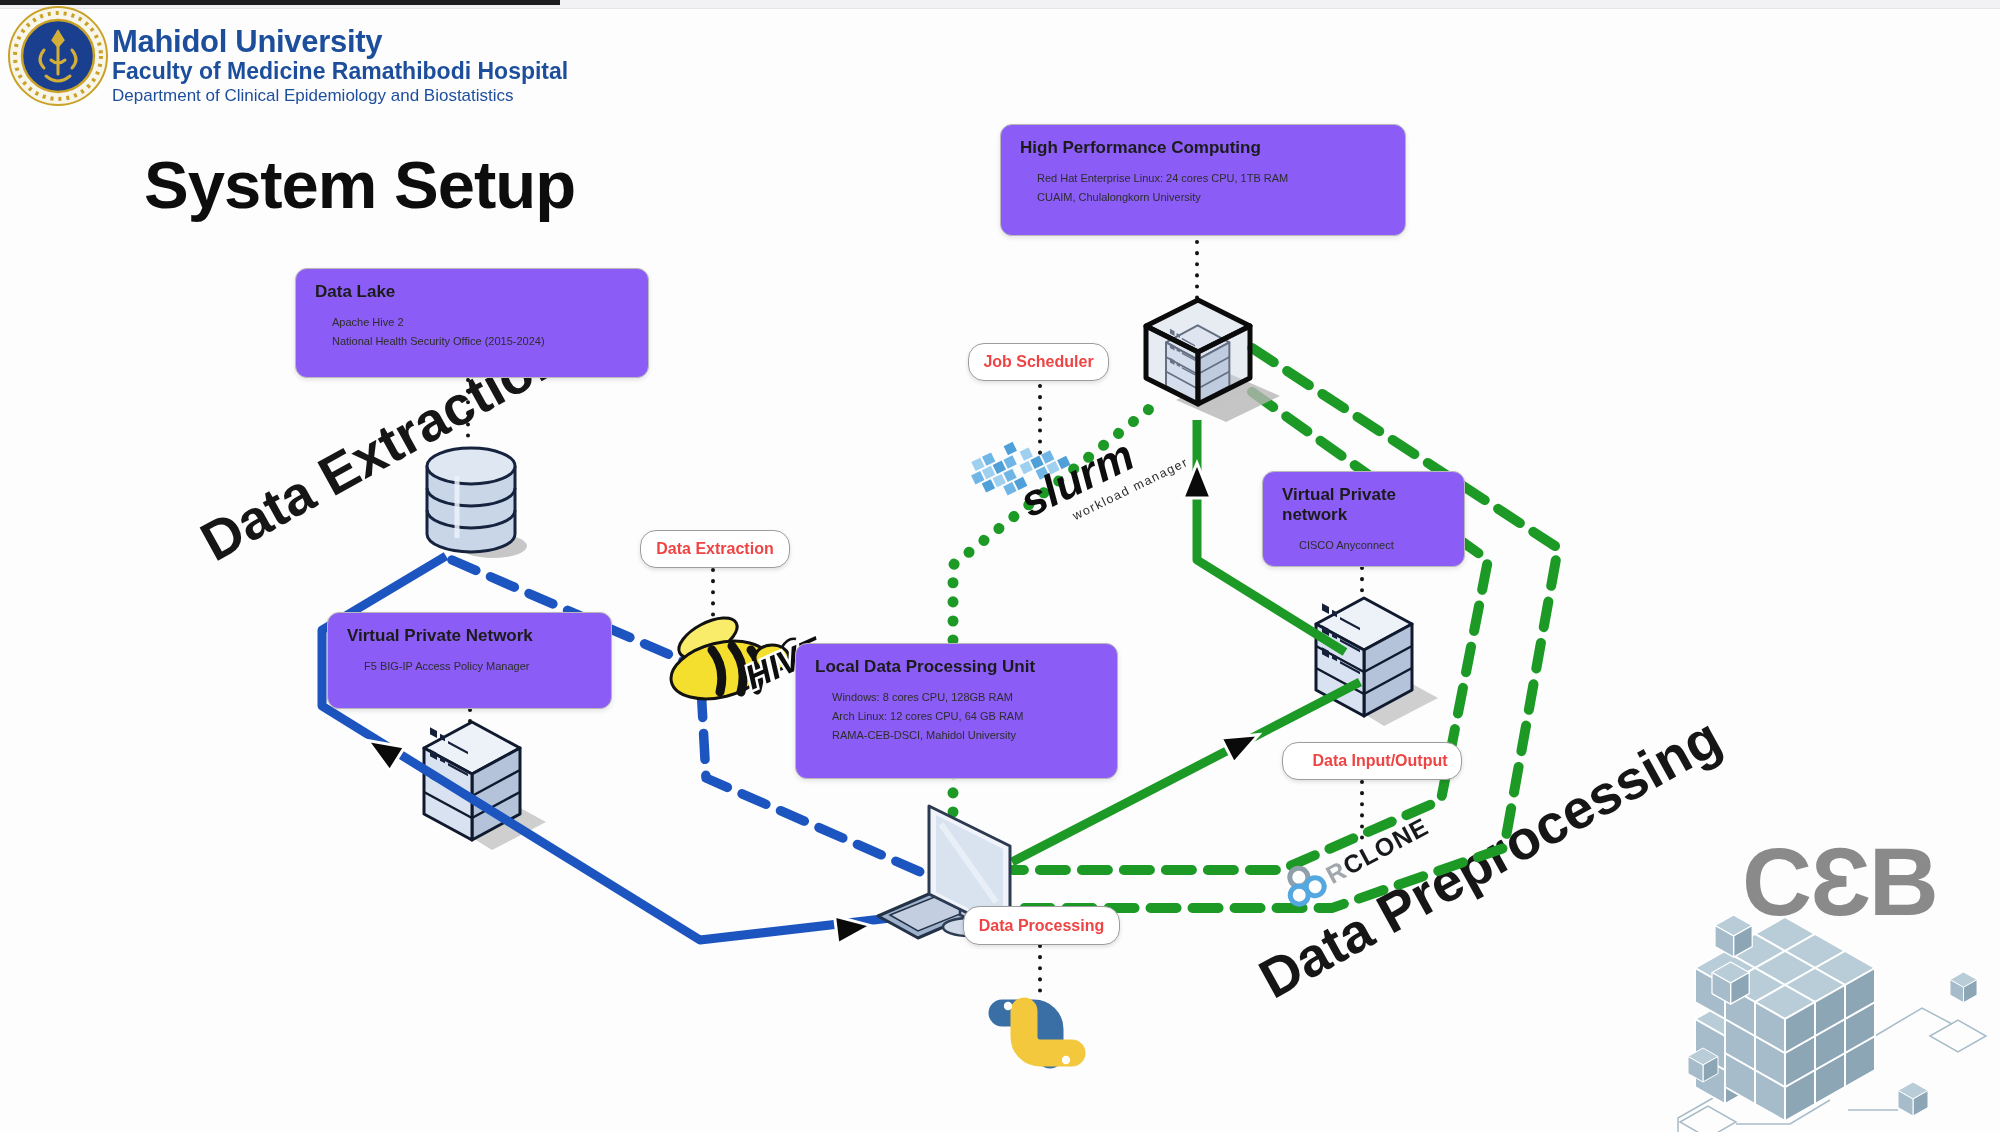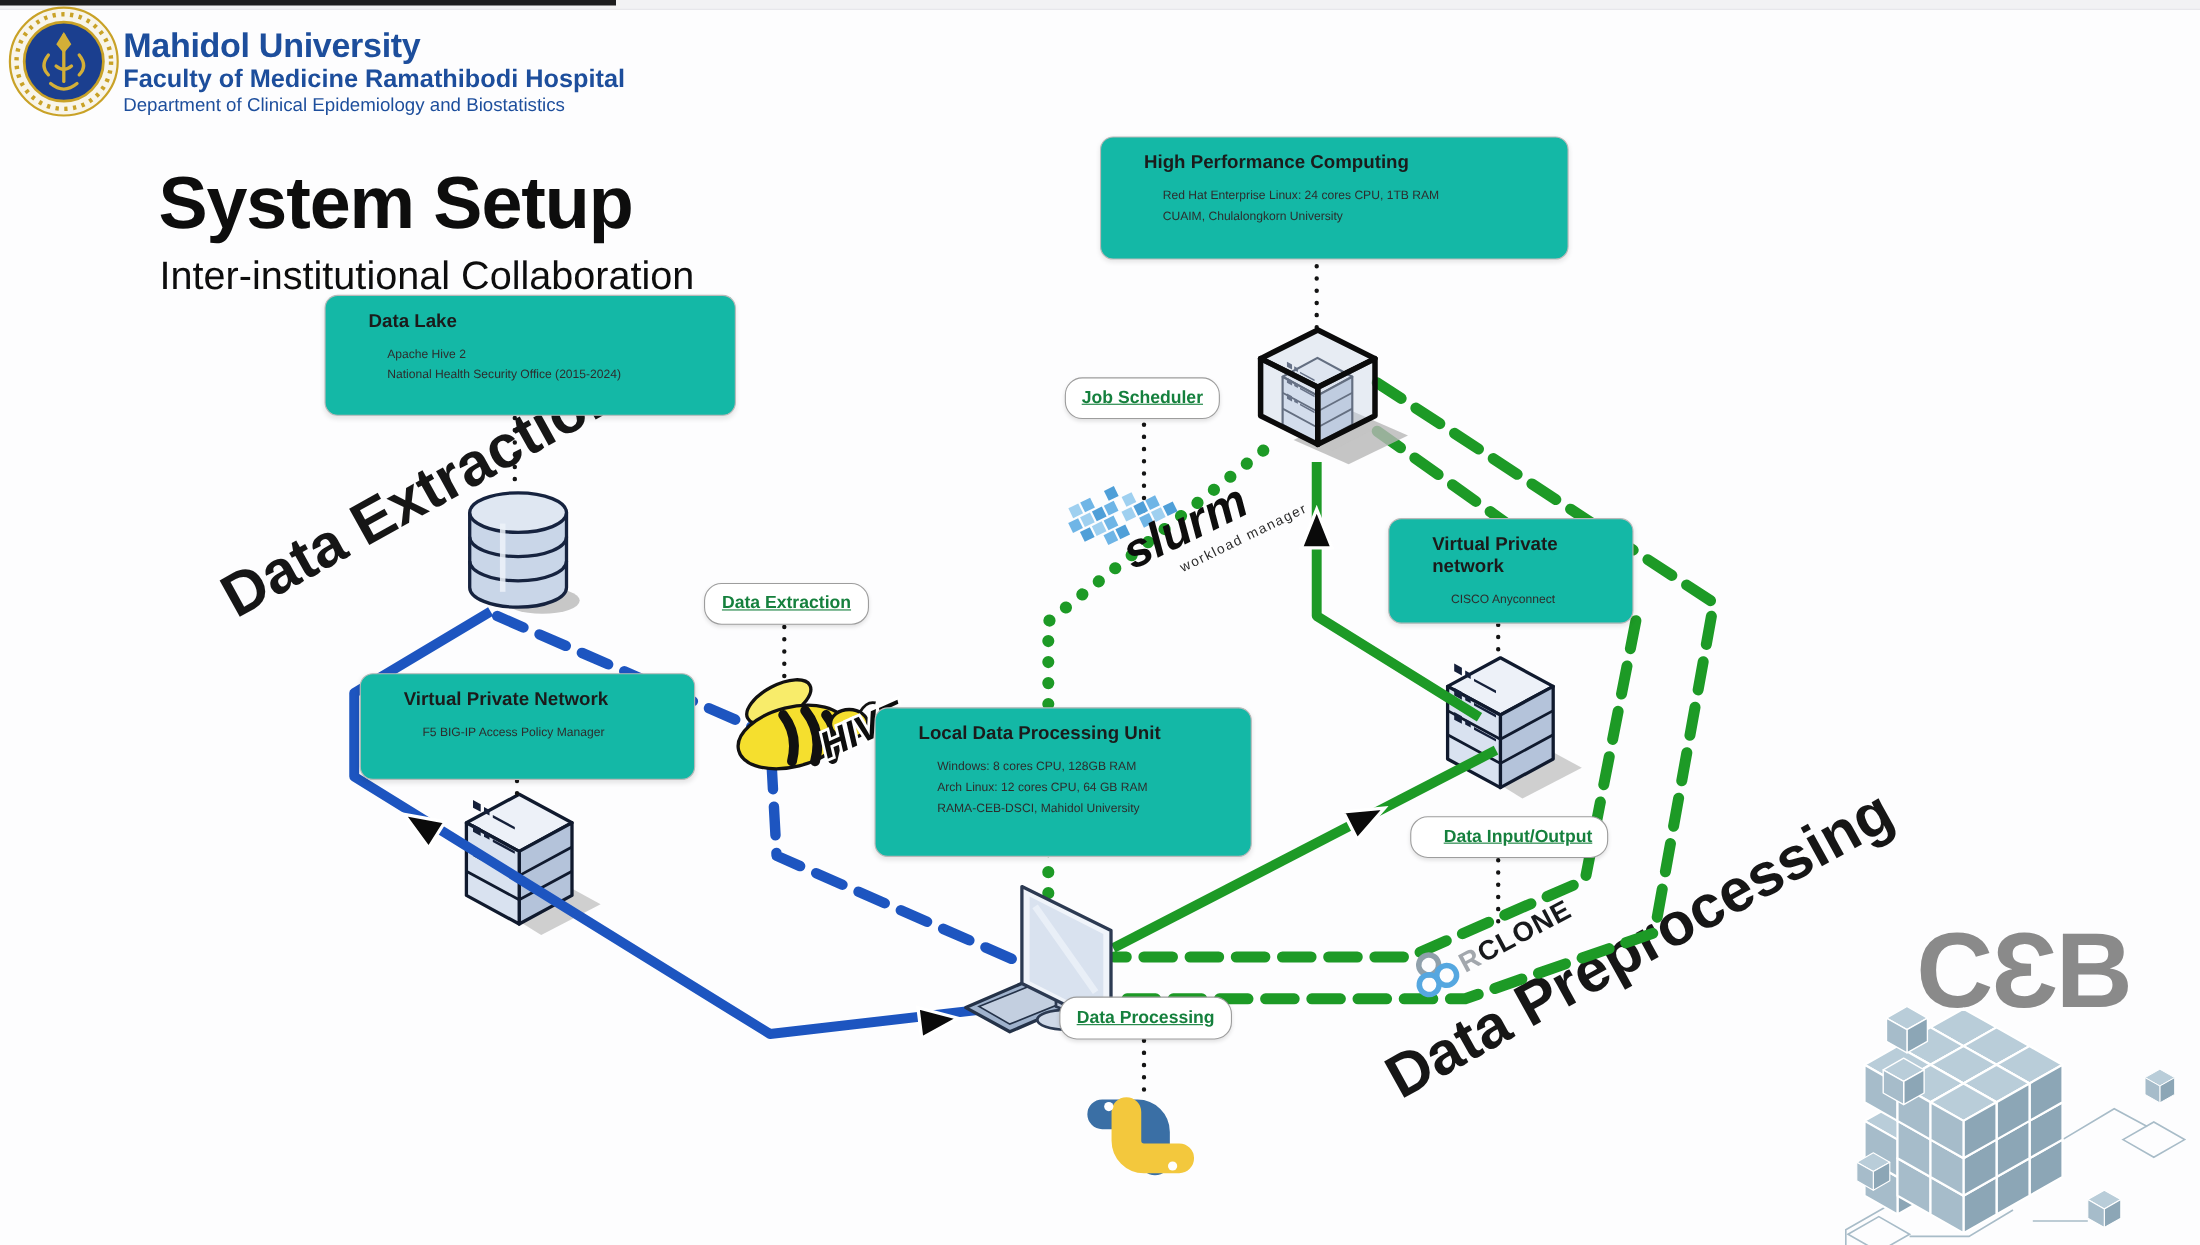--- a/index.html
+++ b/index.html
@@ -16,33 +16,33 @@
   
   .title{left:144px;top:146px;font-size:67px;font-weight:bold;color:#0d0d0d;letter-spacing:-1px;}
   .subtitle{left:145px;top:230px;font-size:36px;font-weight:500;color:#0d0d0d;}
   
   .wm{font-size:55px;font-weight:bold;color:#161616;white-space:nowrap;transform-origin:center;z-index:1;}
   .wm-ext{left:382px;top:448px;transform:translate(-50%,-50%) rotate(-29deg);}
   .wm-pre{left:1490px;top:858px;transform:translate(-50%,-50%) rotate(-29deg);}
   
   .netsvg{left:0;top:0;z-index:2;}
   
-  .box{background:#14b8a6;border:1.6px solid #b9b9b9;border-radius:12px;box-shadow:0 2px 5px rgba(0,0,0,0.10);
-       z-index:5;color:#1c1c1c;padding-left:20px;}
+  .box{background:#8b5cf6;border:1.6px solid #b9b9b9;border-radius:12px;box-shadow:0 2px 5px rgba(0,0,0,0.10);
+       z-index:5;color:#1c1c1c;}
   .box .bt{font-size:17px;font-weight:bold;margin:13px 0 14px 19px;color:#1b1b1b;}
   .box .bl{font-size:11px;color:#2d2d2d;margin:0 0 7px 36px;}
   .b-datalake{left:295px;top:268px;width:352px;height:108px;}
   .b-hpc{left:1000px;top:124px;width:404px;height:110px;}
   .b-cisco{left:1262px;top:471px;width:201px;height:94px;}
   .b-cisco .bl,.b-f5 .bl{margin-top:8px;}
   .b-f5{left:327px;top:612px;width:283px;height:95px;}
   .b-local{left:795px;top:643px;width:321px;height:134px;}
   
   .pill{background:#fff;border:1.6px solid #9d9d9d;border-radius:16px;box-shadow:0 2px 4px rgba(0,0,0,0.12);
-        display:flex;align-items:center;justify-content:center;font-size:16px;font-weight:bold;color:#15803d;z-index:5;text-decoration:underline;}
+        display:flex;align-items:center;justify-content:center;font-size:16px;font-weight:bold;color:#ef4444;z-index:5;}
   .p-sched{left:968px;top:343px;width:139px;height:36px;}
   .p-ext{left:640px;top:530px;width:148px;height:36px;}
   .p-io{left:1282px;top:742px;width:162px;height:36px;padding-left:16px;}
   .p-proc{left:963px;top:906px;width:155px;height:37px;}
   
   .ceb{left:1742px;top:826px;font-size:97px;font-weight:bold;color:#8a8a8a;letter-spacing:-2px;z-index:1;}
 </style>
 </head>
 <body>
 
@@ -292,15 +292,14 @@
   <div class="abs pill p-sched">Job Scheduler</div>
   <div class="abs pill p-ext">Data Extraction</div>
   <div class="abs pill p-io">Data Input/Output</div>
   <div class="abs pill p-proc">Data Processing</div>
 
   <div class="abs uni-name">Mahidol University</div>
   <div class="abs uni-fac">Faculty of Medicine Ramathibodi Hospital</div>
   <div class="abs uni-dep">Department of Clinical Epidemiology and Biostatistics</div>
 
   <div class="abs title">System Setup</div>
-  <div class="abs subtitle">Inter-institutional Collaboration</div>
 
 </div>
 
 </body></html>

